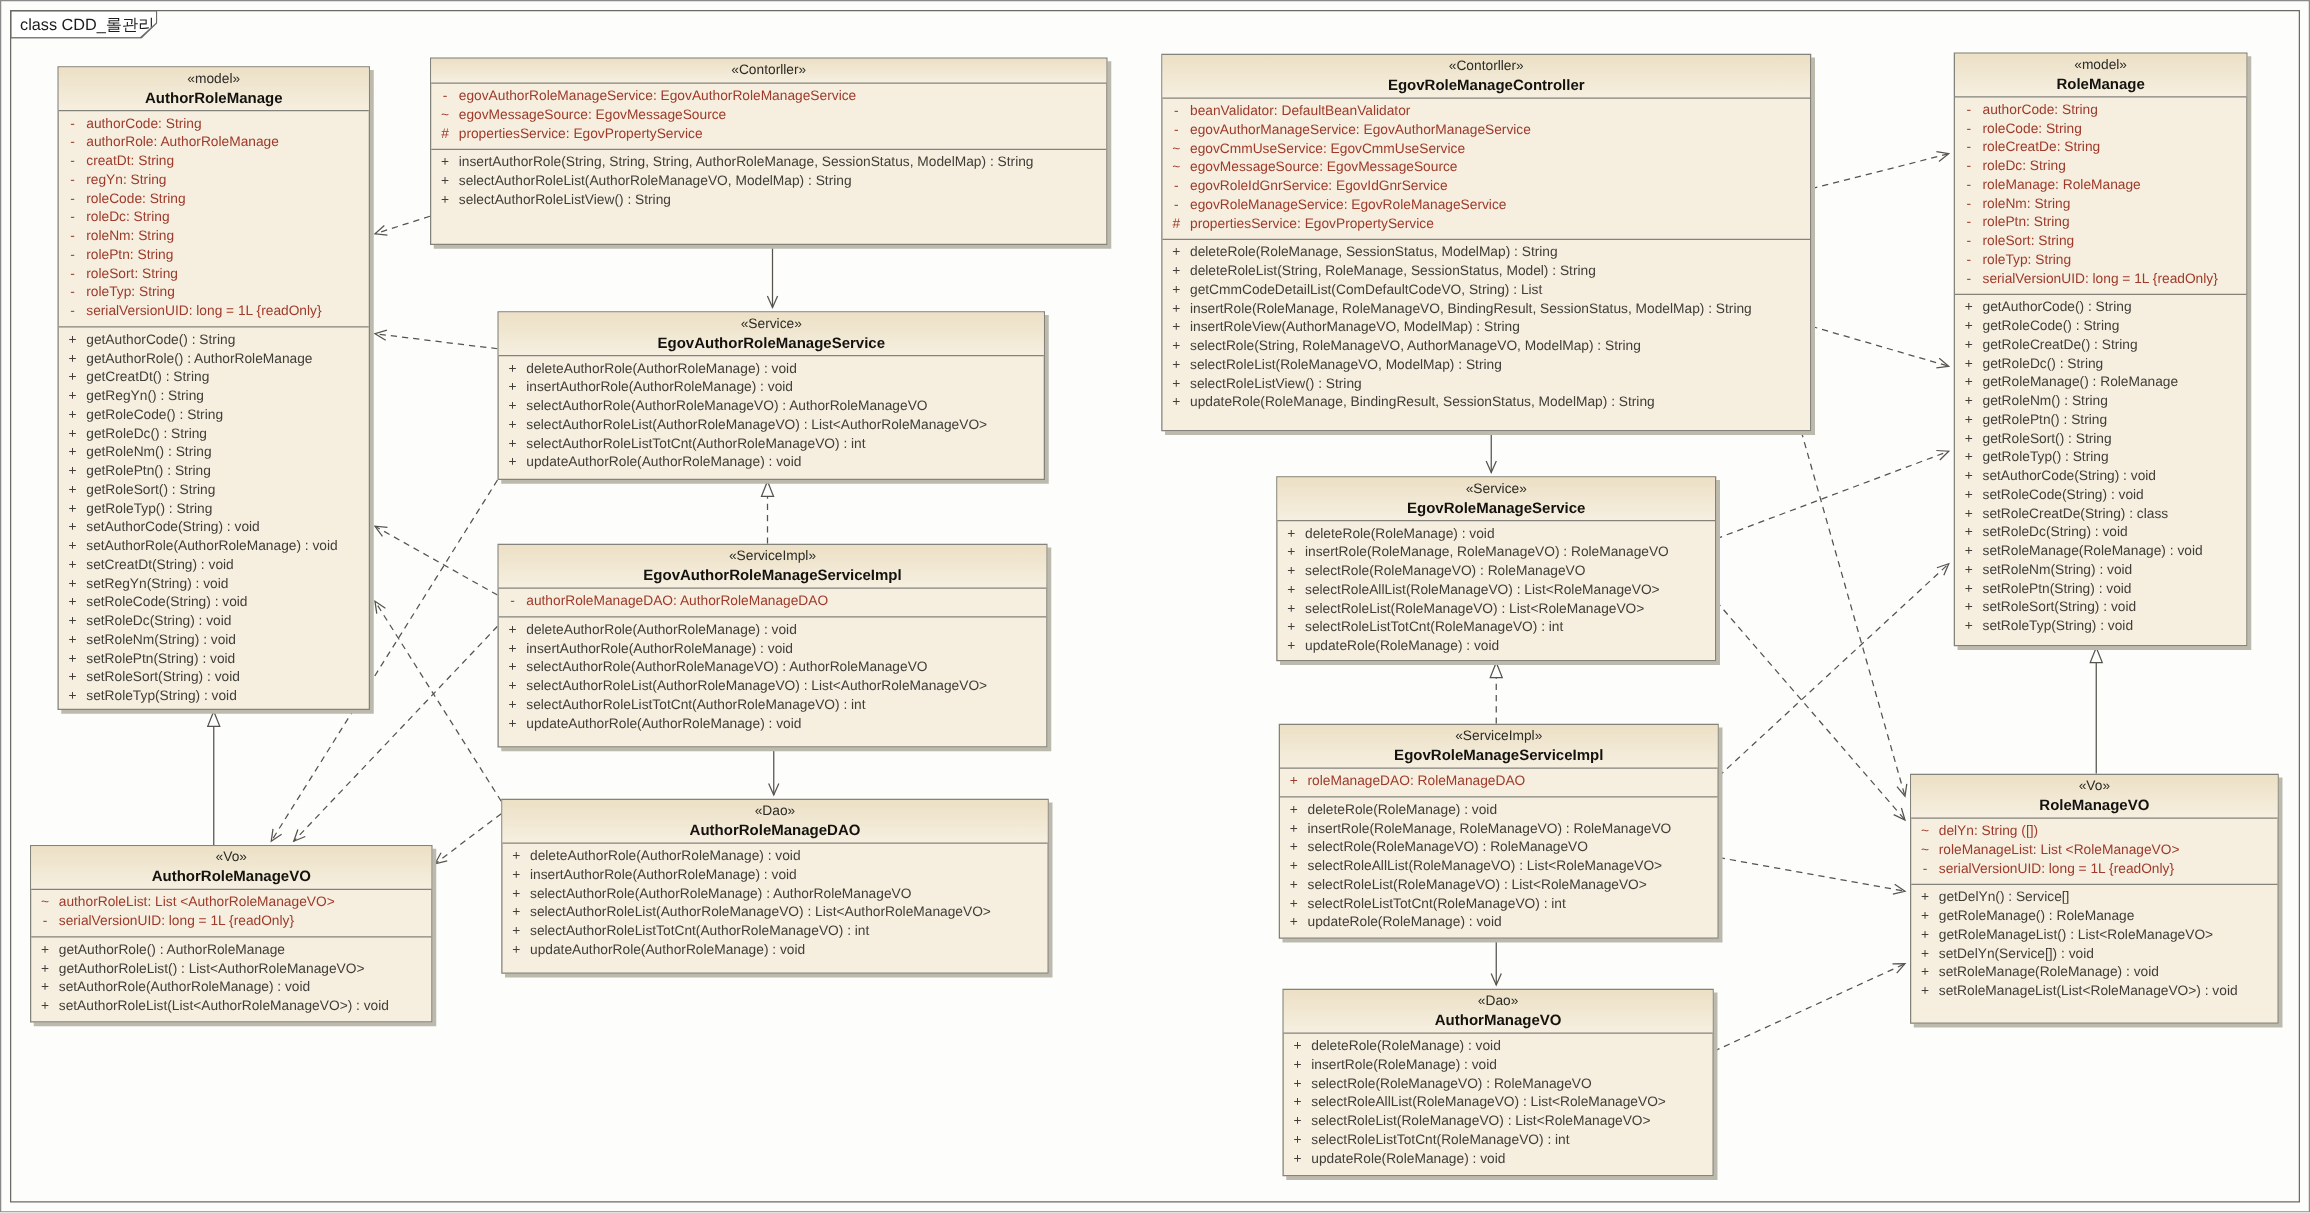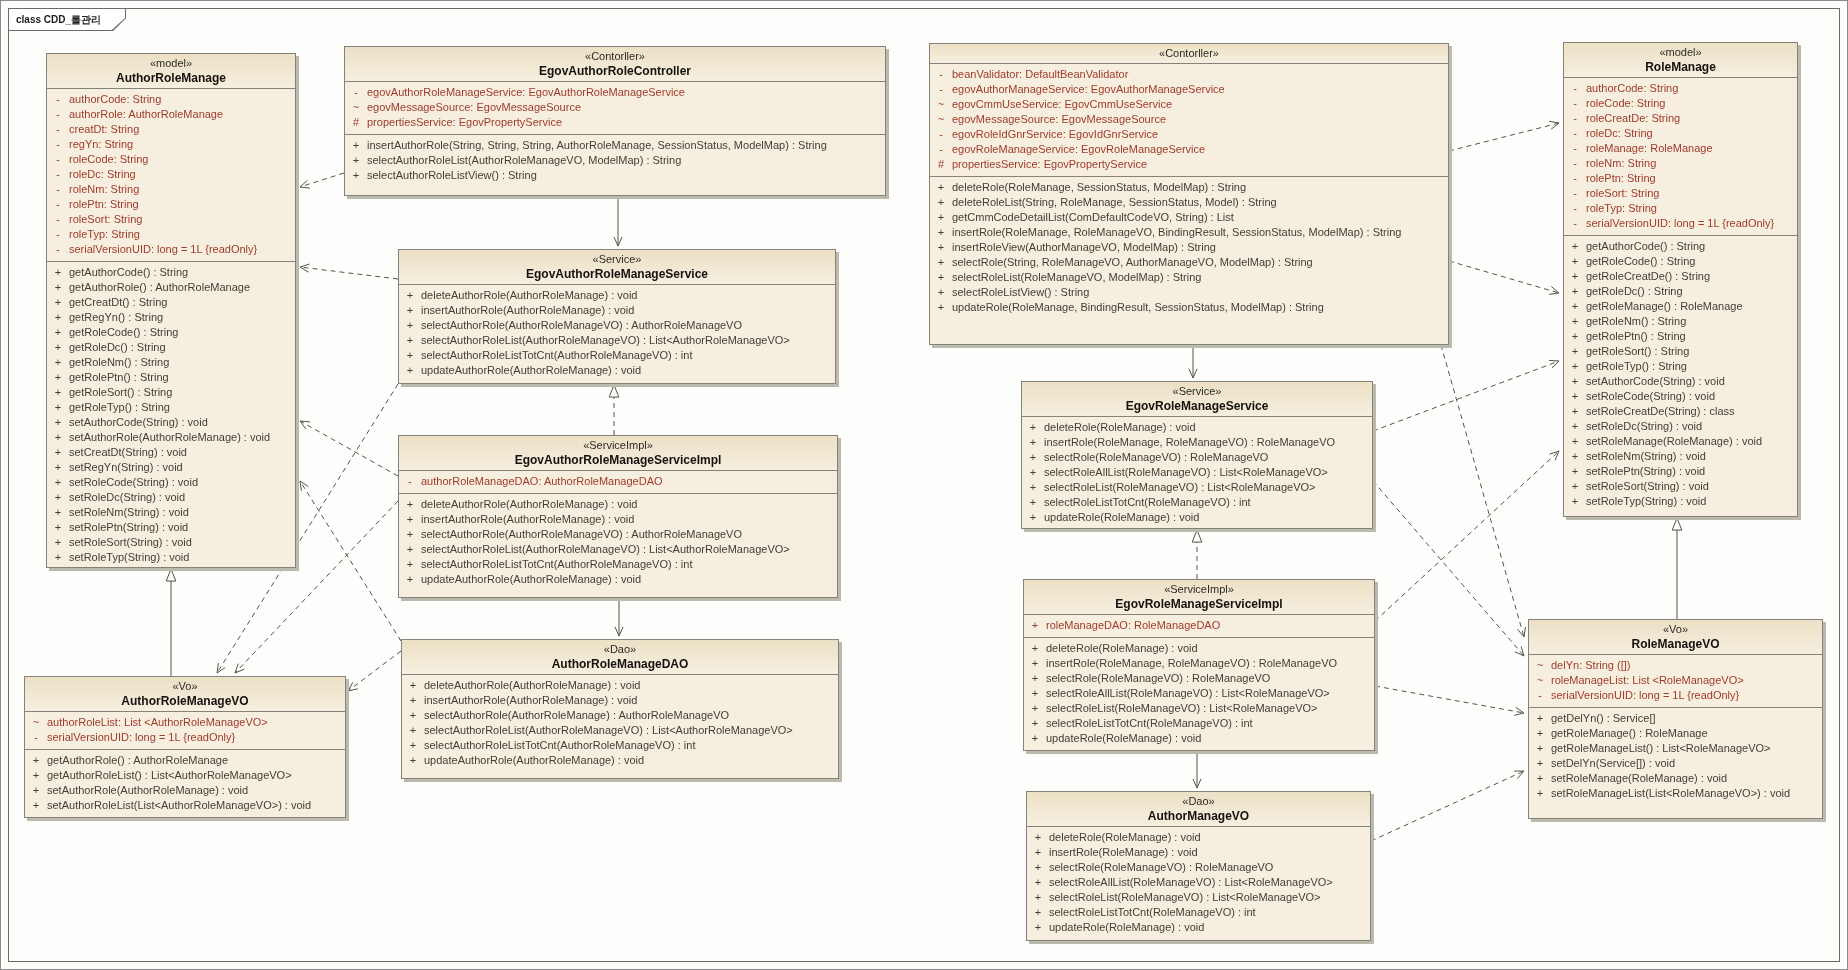--- a/index.html
+++ b/index.html
@@ -3,21 +3,21 @@
 <meta charset="utf-8">
 <style>
   html,body{margin:0;padding:0;background:#ffffff;font-family:"Liberation Sans",sans-serif;}
   #stage{position:relative;width:1848px;height:970px;background:#fdfdfc;border:1px solid #8a8a8a;box-sizing:border-box;overflow:hidden;}
   #frame{position:absolute;left:7px;top:7px;width:1832px;height:954px;border:1px solid #6b6b66;box-sizing:border-box;}
   .frame-tab-outer{position:absolute;left:7px;top:7px;width:118px;height:23px;background:#6b6b66;
     clip-path:polygon(0 0,100% 0,100% 45%,89% 100%,0 100%);}
   .frame-tab-inner{position:absolute;left:1px;top:1px;width:116px;height:21px;background:#ffffff;
     clip-path:polygon(0 0,100% 0,100% 43%,88.6% 100%,0 100%);
     display:flex;align-items:center;padding-left:7px;box-sizing:border-box;
-    font-size:10px;font-weight:bold;color:#1c1c1c;}
+    font-size:13px;font-weight:normal;color:#1c1c1c;}
   #connector-layer{position:absolute;left:0;top:0;width:1848px;height:970px;pointer-events:none;}
   .uml-class{position:absolute;display:flex;flex-direction:column;box-sizing:border-box;
     background:#f6efe0;border:1px solid #84837b;box-shadow:3px 3px 0 #bcb9ad;
     font-size:11px;line-height:15px;color:#44423c;}
   .uml-hdr{border-bottom:1px solid #84837b;text-align:center;padding:2px 4px;
     background:linear-gradient(#ece0c5,#f6efe0);}
   .uml-stereo{font-size:11px;color:#2b2a24;}
   .uml-name{font-weight:bold;font-size:12px;color:#14120e;}
   .uml-attrs{padding:3px 0 4px 0;border-bottom:1px solid #84837b;}
   .uml-ops{padding:3px 0 4px 0;flex:1;}
@@ -259,21 +259,20 @@
           </div>
           <div class="member op-row">
             <span class="vis">+</span>
             <span>setRoleTyp(String) : void</span>
           </div>
         </div>
       </div>
       <div class="uml-class" style="left: 343px; top: 45px; width: 542px; height: 150px;">
         <div class="uml-hdr">
           <div class="uml-stereo">«Contorller»</div>
-          <div class="uml-name">EgovAuthorRoleController</div>
         </div>
         <div class="uml-attrs">
           <div class="member attr-row">
             <span class="vis">-</span>
             <span>egovAuthorRoleManageService: EgovAuthorRoleManageService</span>
           </div>
           <div class="member attr-row">
             <span class="vis">~</span>
             <span>egovMessageSource: EgovMessageSource</span>
           </div>
@@ -429,20 +428,21 @@
           </div>
           <div class="member op-row">
             <span class="vis">+</span>
             <span>setAuthorRoleList(List&lt;AuthorRoleManageVO&gt;) : void</span>
           </div>
         </div>
       </div>
       <div class="uml-class" style="left: 928px; top: 42px; width: 520px; height: 302px;">
         <div class="uml-hdr">
           <div class="uml-stereo">«Contorller»</div>
+          <div class="uml-name">EgovRoleManageController</div>
         </div>
         <div class="uml-attrs">
           <div class="member attr-row">
             <span class="vis">-</span>
             <span>beanValidator: DefaultBeanValidator</span>
           </div>
           <div class="member attr-row">
             <span class="vis">-</span>
             <span>egovAuthorManageService: EgovAuthorManageService</span>
           </div>

